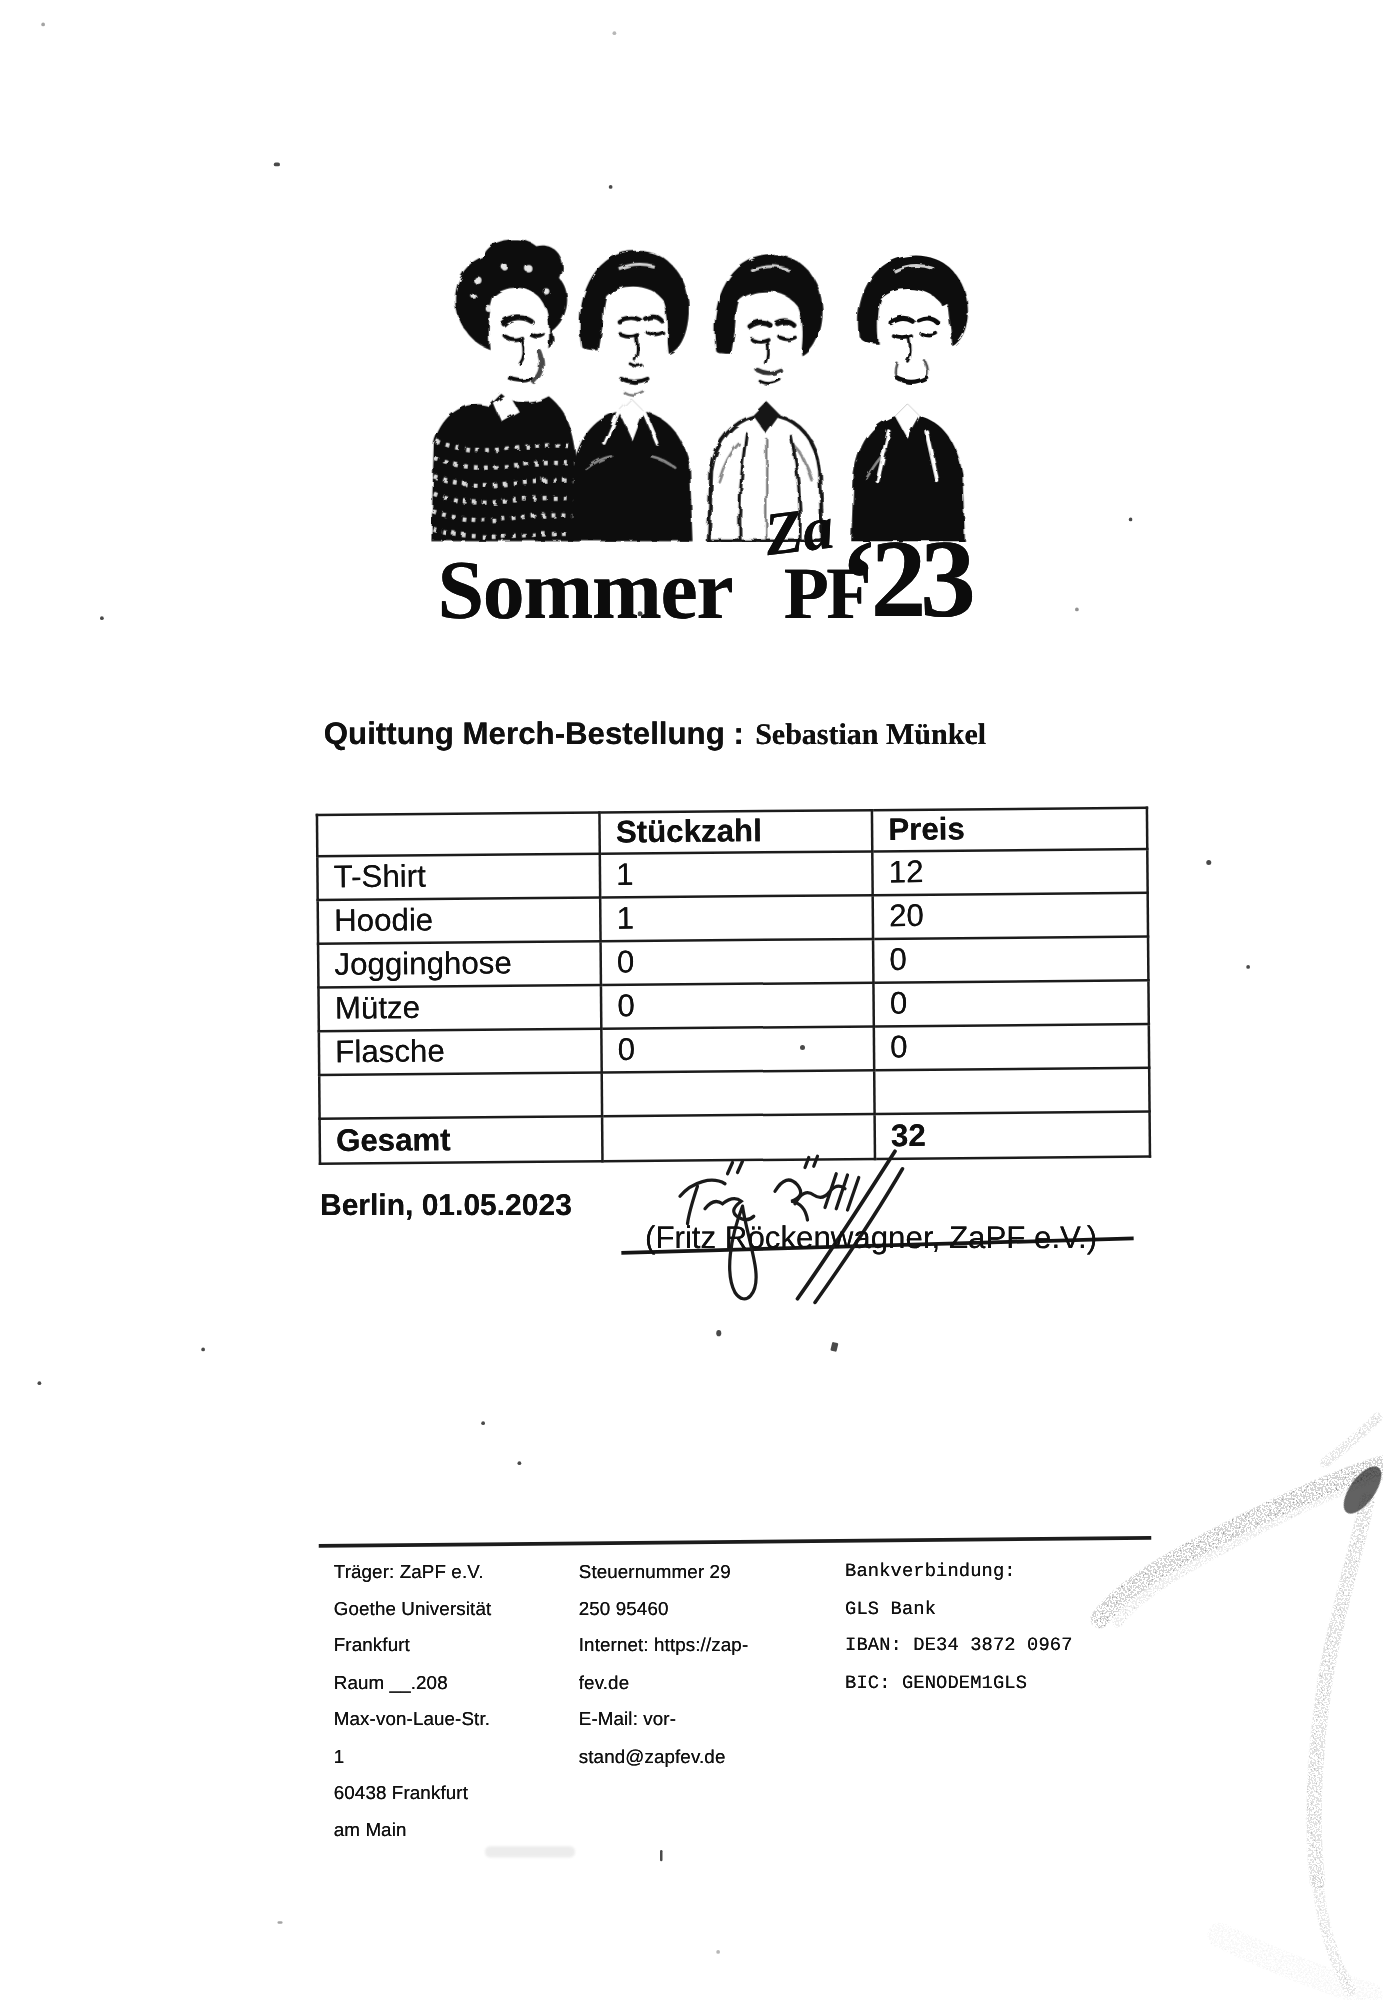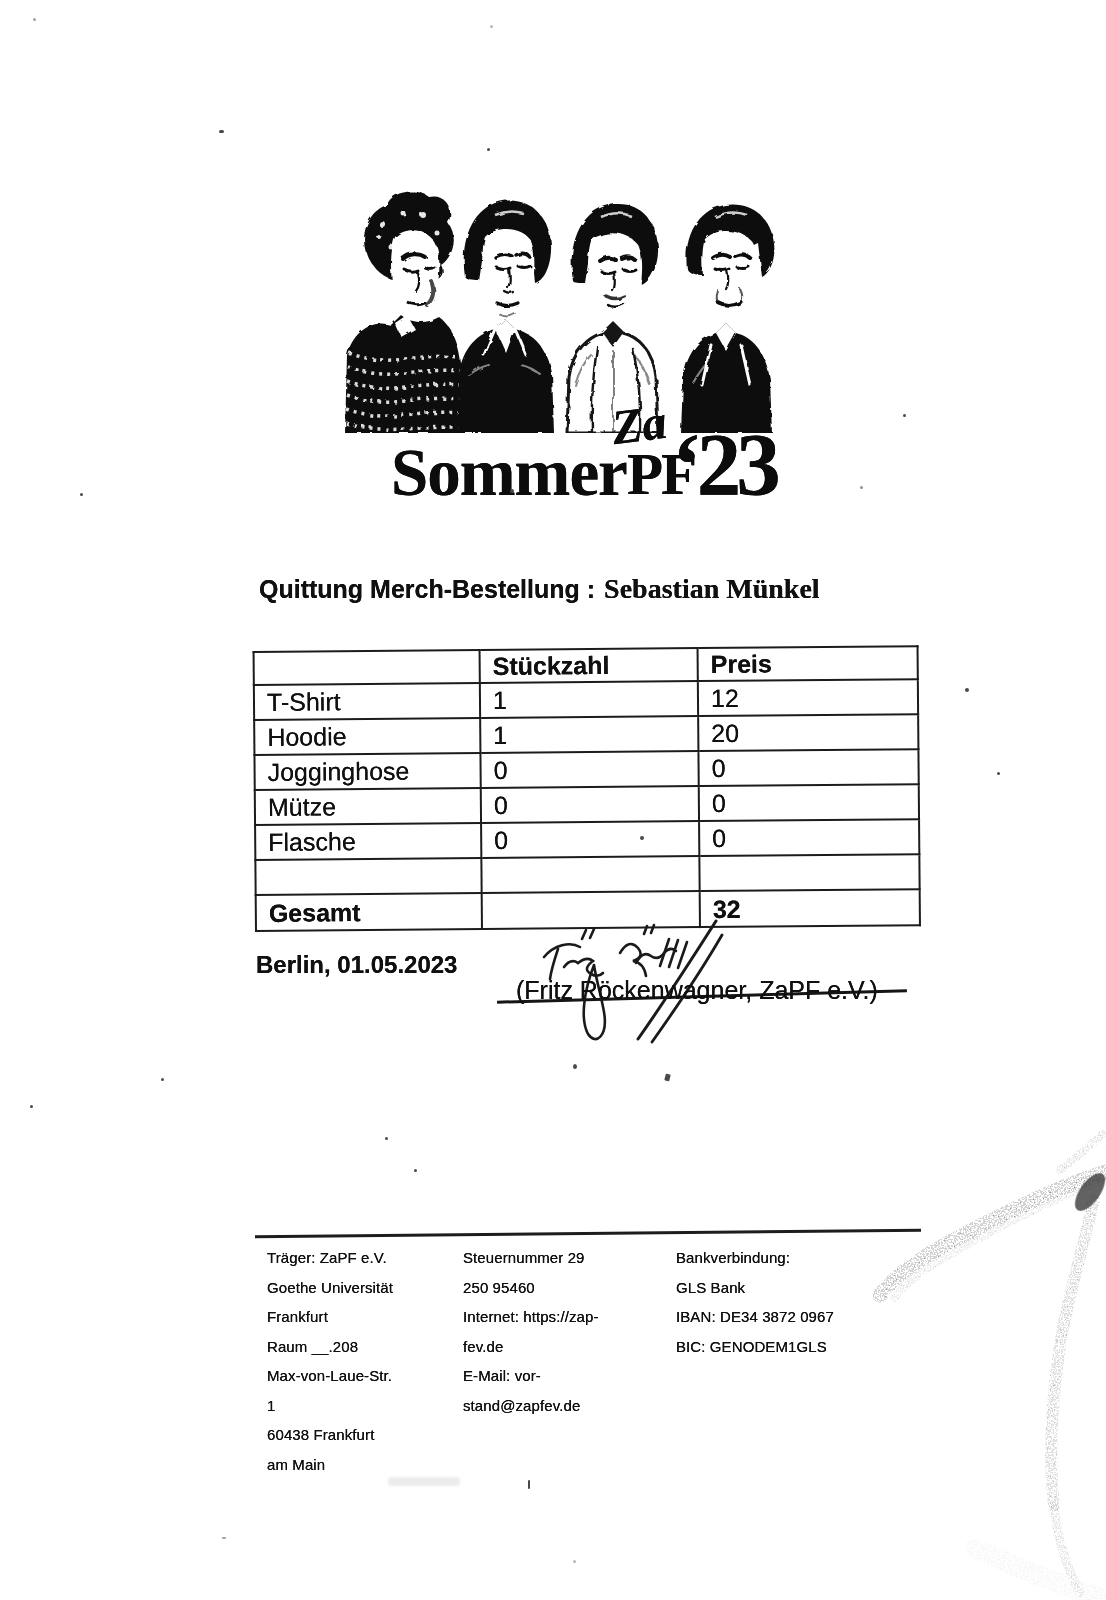--- a/index.html
+++ b/index.html
@@ -6,28 +6,28 @@
   body{
     width:1106px;height:1600px;background:#ffffff;
     font-family:"Liberation Sans",sans-serif;color:#101010;
     position:relative;overflow:hidden;
   }
   .page{position:absolute;inset:0;text-shadow:0 0 .5px currentColor;}
 
   
   .portraits{position:absolute;left:345px;top:185px;width:465px;height:248px;}
   .logo-text span{position:absolute;font-family:"Liberation Serif","DejaVu Serif",serif;font-weight:bold;color:#0c0c0c;white-space:nowrap;}
-  .lg-sommer{left:350px;top:434px;font-size:67px;letter-spacing:-1px;margin-left:41px;}
+  .lg-sommer{left:350px;top:434px;font-size:67px;letter-spacing:-1px;}
   .lg-za{left:612px;top:396px;font-size:49px;font-style:italic;transform:rotate(-7deg);}
   .lg-pf{left:627px;top:440px;font-size:59px;letter-spacing:-2px;}
   .lg-year{left:672px;top:413px;font-size:89px;letter-spacing:-5px;}
 
   
   .doc-title{position:absolute;left:259px;top:573px;font-size:25px;font-weight:bold;white-space:nowrap;}
-  .doc-title .name{font-family:"Liberation Serif","DejaVu Serif",serif;font-size:28px;margin-left:9px;text-align:right;}
+  .doc-title .name{font-family:"Liberation Serif","DejaVu Serif",serif;font-size:24px;margin-left:9px;text-align:right;}
 
   
   .order-table{
     position:absolute;left:255px;top:651px;width:664px;
     border-collapse:collapse;table-layout:fixed;
     font-size:25px;transform:rotate(-0.5deg);transform-origin:left bottom;
   }
   .order-table td{border:2px solid #1c1c1c;padding:0 4px 0 12px;height:33px;vertical-align:middle;overflow:hidden;}
   .order-table tr.hdr td{font-weight:bold;height:31px;}
   .order-table tr.total td{font-weight:bold;height:34px;}
@@ -37,21 +37,21 @@
   .date{position:absolute;left:256px;top:951px;font-size:24px;font-weight:bold;}
   .sig-line{position:absolute;left:497px;top:995px;width:410px;height:3px;background:#151515;transform:rotate(-1.6deg);}
   .signer{position:absolute;left:516px;top:976px;font-size:25px;}
   .sig-svg{position:absolute;left:520px;top:903px;width:225px;height:150px;}
 
   
   .footer-rule{position:absolute;left:255px;top:1232px;width:666px;height:3px;background:#1d1d1d;transform:rotate(-0.55deg);}
   .fcol{position:absolute;top:1243px;font-size:15px;line-height:29.5px;letter-spacing:.1px;}
   .fcol1{left:267px;width:192px;}
   .fcol2{left:463px;width:218px;}
-  .fcol3{left:676px;width:252px;}
+  .fcol3{left:676px;width:252px;font-family:Liberation Mono, monospace;}
 
   
   .speck{position:absolute;background:#4a4a4a;border-radius:50%;}
   .ghost{position:absolute;left:388px;top:1477px;width:72px;height:9px;background:#9a9a9a;opacity:.18;filter:blur(1px);border-radius:4px;}
   .smudge{position:absolute;left:856px;top:1118px;width:250px;height:482px;}
 </style>
 </head>
 <body>
 
 <div class="page">

